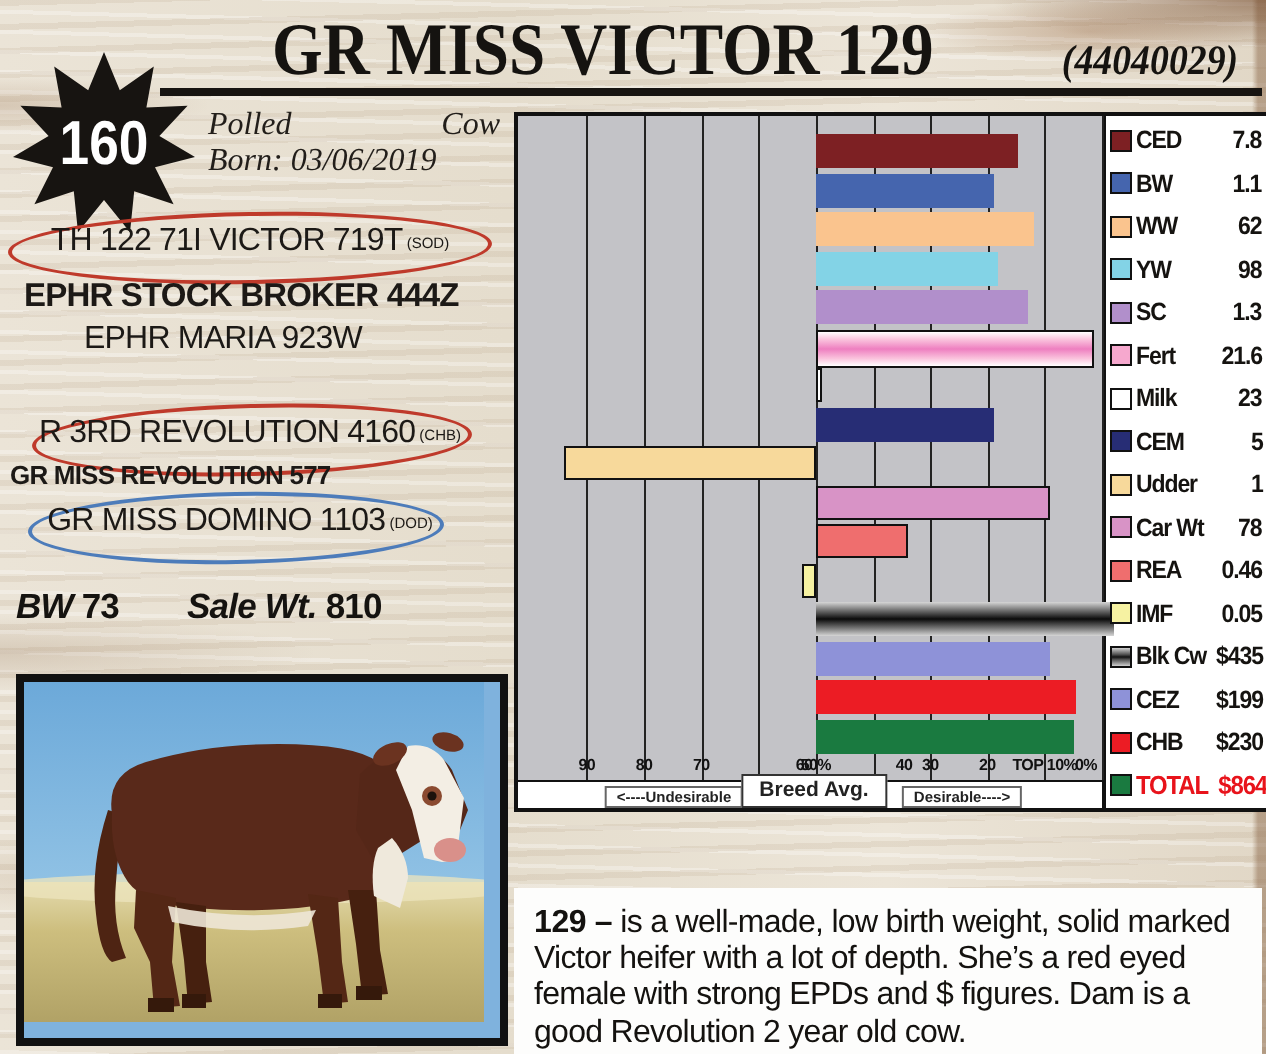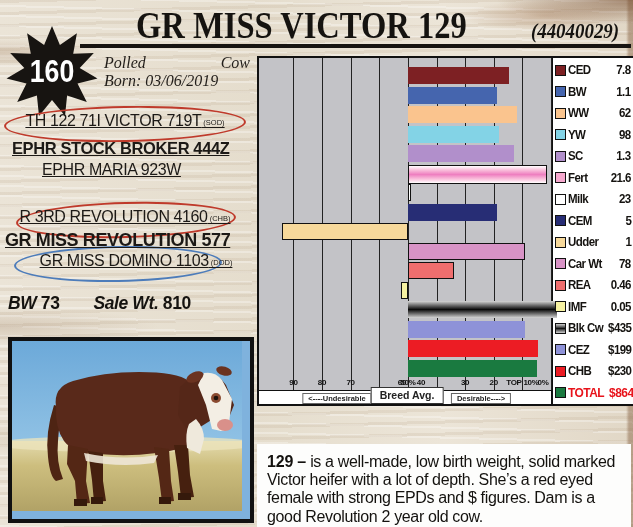--- a/index.html
+++ b/index.html
@@ -25,28 +25,28 @@
     color:#fff;font-size:31px;font-weight:bold;letter-spacing:0px;
     font-family:"Liberation Sans",sans-serif;transform:scaleX(.86);}
   .title-row{position:absolute;left:130px;top:4px;width:500px;display:flex;align-items:baseline;gap:14px;justify-content:center;}
   .title{font-family:"Liberation Serif",serif;font-weight:bold;font-size:37px;
     letter-spacing:0px;transform:scaleX(.88);transform-origin:left;white-space:nowrap;}
   .reg{font-family:"Liberation Serif",serif;font-weight:bold;font-style:italic;font-size:21px;white-space:nowrap;transform:scaleX(.9);}
   
   .info{position:absolute;left:104px;top:54px;width:146px;
     font-family:"Liberation Serif",serif;font-style:italic;font-size:16px;color:#221e1a;}
   .info-line1{display:flex;justify-content:space-between;}
-  .ped-row{position:absolute;white-space:nowrap;font-size:16px;letter-spacing:-.4px;color:#1c1916;text-decoration:underline;}
+  .ped-row{position:absolute;white-space:nowrap;font-size:16px;letter-spacing:-.4px;color:#1c1916;}
   .ped-tag{font-size:7.5px;letter-spacing:0;vertical-align:1px;}
   .pr1{top:112px;left:0;width:250px;text-align:center;}
   .pr2{top:139px;left:12px;font-weight:bold;font-size:16.5px;}
   .pr3{top:161px;left:42px;}
   .pr4{top:208px;left:0;width:250px;text-align:center;}
-  .pr5{top:230px;left:5px;font-weight:bold;font-size:18px;}
-  .pr6{top:252px;left:0;width:240px;text-align:center;margin-left:16px;}
+  .pr5{top:230px;left:5px;font-weight:bold;font-size:13px;}
+  .pr6{top:252px;left:0;width:240px;text-align:center;}
   .ellipse{position:absolute;border-radius:50%;pointer-events:none;}
   .el1{left:4px;top:106px;width:238px;height:32px;border:2px solid #bf3a2b;transform:rotate(-1deg);}
   .el2{left:16px;top:202px;width:216px;height:32px;border:2px solid #bf3a2b;transform:rotate(-1.5deg);}
   .el3{left:14px;top:246px;width:204px;height:32px;border:2px solid #4d7cba;transform:rotate(-1deg);}
   .stats{position:absolute;left:8px;top:293px;font-size:17.5px;font-weight:bold;font-style:italic;letter-spacing:-.4px;}
   .stats .gap{display:inline-block;width:34px;}
   .stats .up{font-style:normal;}
   
   .photo{position:absolute;left:8px;top:337px;width:238px;height:178px;border:4px solid #111;background:#7fb2dd;}
   .photo svg{display:block;}
@@ -197,21 +197,21 @@
         <div class="bar" style="left: 148.9px; width: 117.4px; top: 262.5px; background: rgb(142, 146, 216);"></div>
         <div class="bar" style="left: 148.9px; width: 130.3px; top: 282px; background: rgb(236, 28, 36);"></div>
         <div class="bar" style="left: 148.9px; width: 128.8px; top: 301.5px; background: rgb(26, 122, 64);"></div>
       </div>
     <div class="ticks" id="ticks">
         <div class="tick-label" style="left: 34.4px;">90</div>
         <div class="tick-label" style="left: 63px;">80</div>
         <div class="tick-label" style="left: 91.6px;">70</div>
         <div class="tick-label" style="left: 121px; padding-left: 44px;">60</div>
         <div class="tick-label" style="left: 148.9px;">50%</div>
-        <div class="tick-label" style="left: 162px;">40</div>
+        <div class="tick-label" style="left: 193px;">40</div>
         <div class="tick-label" style="left: 206.1px;">30</div>
         <div class="tick-label" style="left: 234.7px;">20</div>
         <div class="tick-label" style="left: 263.4px;">TOP 10%</div>
         <div class="tick-label" style="left: 284px;">0%</div>
       </div>
     <div class="axis-strip">
       <div class="axis-box ab-und">&lt;----Undesirable</div>
       <div class="axis-box ab-avg">Breed Avg.</div>
       <div class="axis-box ab-des">Desirable----&gt;</div>
     </div>

